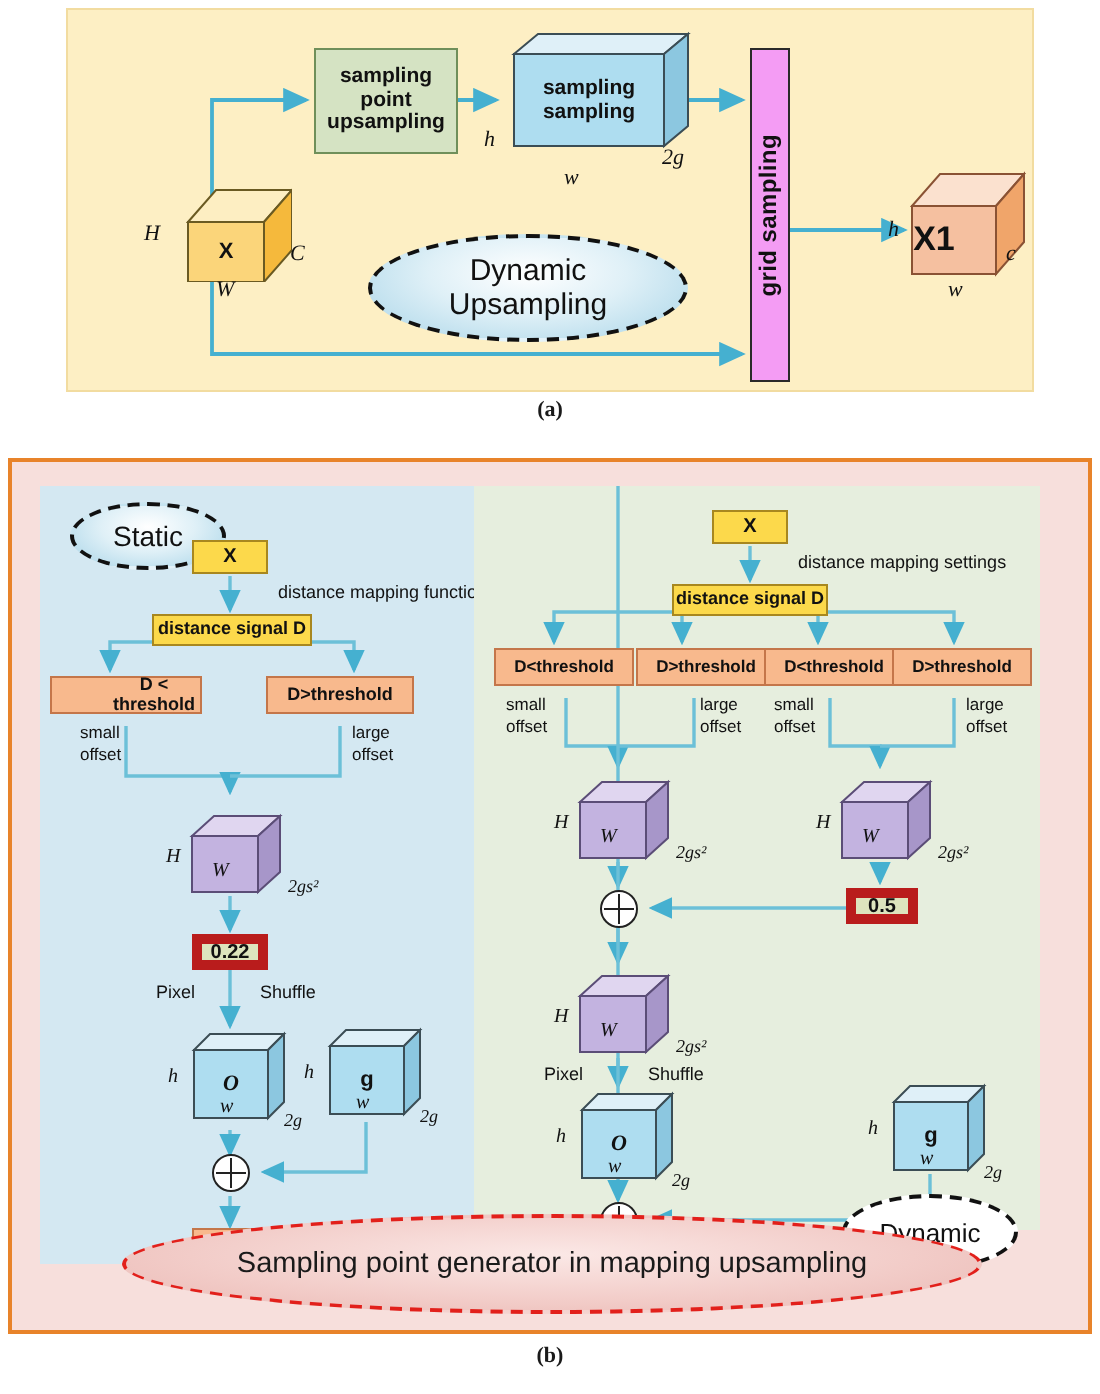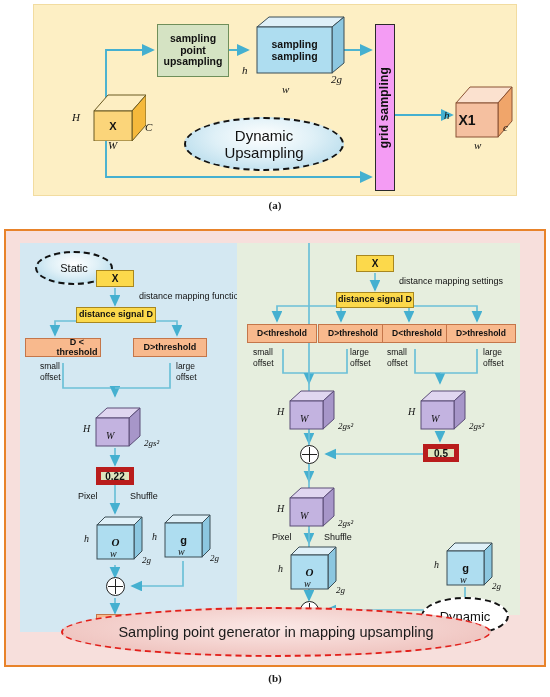--- a/index.html
+++ b/index.html
@@ -123,21 +123,21 @@
   <div class="abs box pinkbar" style="left:341px;top:19px;width:20px;height:167px;">
     <span class="vert-text">grid sampling</span>
   </div>
 
   <div class="cube" style="left:420px;top:80px;width:64px;height:58px;">
     <svg width="64" height="58" style="position:absolute;left:0;top:0;">
       <polygon points="2,18 16,2 58,2 44,18" fill="#fbe1cf" stroke="#8a5234" stroke-width="1"></polygon>
       <polygon points="44,18 58,2 58,36 44,52" fill="#f0a56a" stroke="#8a5234" stroke-width="1"></polygon>
       <rect x="2" y="18" width="42" height="34" fill="#f5c0a0" stroke="#8a5234" stroke-width="1"></rect>
     </svg>
-    <span class="abs" style="left:2px;top:18px;width:22px;height:34px;display:flex;align-items:center;justify-content:center;font-weight:bold;font-size:14px;color:#111;">X1</span>
+    <span class="abs" style="left:2px;top:18px;width:22px;height:34px;display:flex;align-items:center;justify-content:center;font-weight:bold;font-size:17px;color:#111;">X1</span>
   </div>
   <span class="abs lbl-i" style="left:410px;top:104px;">h</span>
   <span class="abs lbl-i" style="left:440px;top:134px;">w</span>
   <span class="abs lbl-i" style="left:469px;top:116px;">c</span>
 
   <div class="abs ellipse ell-blue" style="left:150px;top:112px;width:160px;height:54px;flex-direction:column;">
     <span style="font-size:15px;color:#111;">Dynamic</span>
     <span style="font-size:15px;color:#111;">Upsampling</span>
   </div>
 </div>
@@ -170,21 +170,21 @@
 
         <path d="M95,322 L95,334" marker-end="url(#ah2)"></path>
 
         <path d="M163,318 L163,343 L112,343" marker-end="url(#ah2)"></path>
 
         <path d="M95,355 L95,370" marker-end="url(#ah2)"></path>
       </g>
     </svg>
 
     <div class="abs ellipse ell-blue" style="left:15px;top:8px;width:78px;height:34px;">
-      <span style="font-size:11px;color:#111;text-align:right;">Static</span>
+      <span style="font-size:14px;color:#111;text-align:right;">Static</span>
     </div>
 
     <div class="abs box yellowbox" style="left:76px;top:27px;width:38px;height:17px;font-size:10px;">
       <span>X</span>
     </div>
 
     <span class="abs lbl" style="left:119px;top:48px;white-space:nowrap;overflow:hidden;width:98px;">distance mapping functio</span>
 
     <div class="abs box yellowbox" style="left:56px;top:64px;width:80px;height:16px;font-size:9px;font-style:italic;">
       <span style="font-style:normal;">distance signal D</span>

